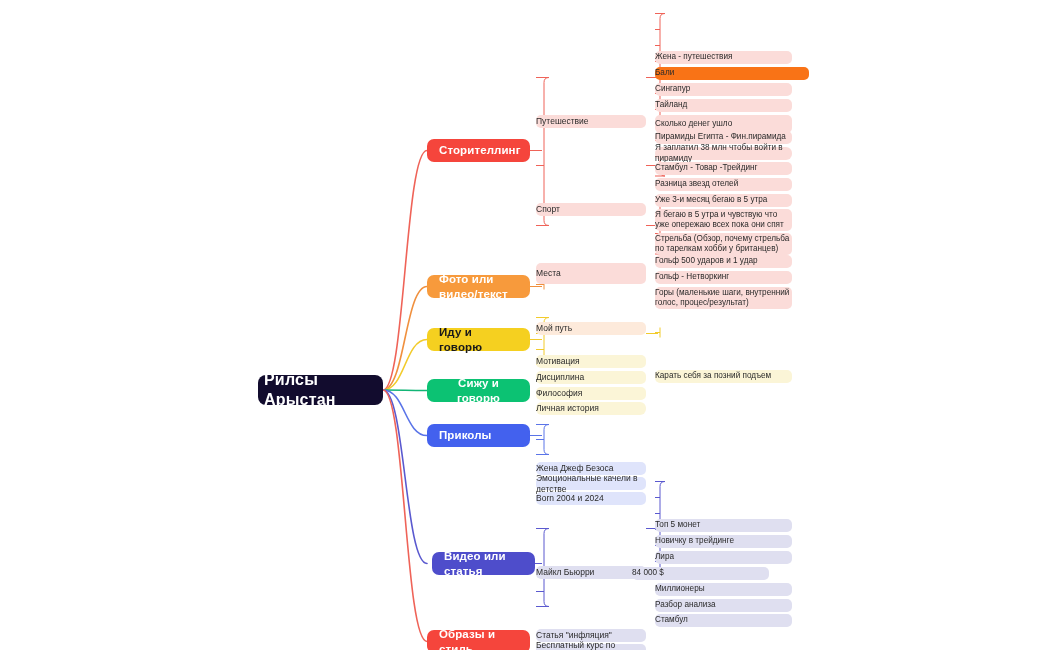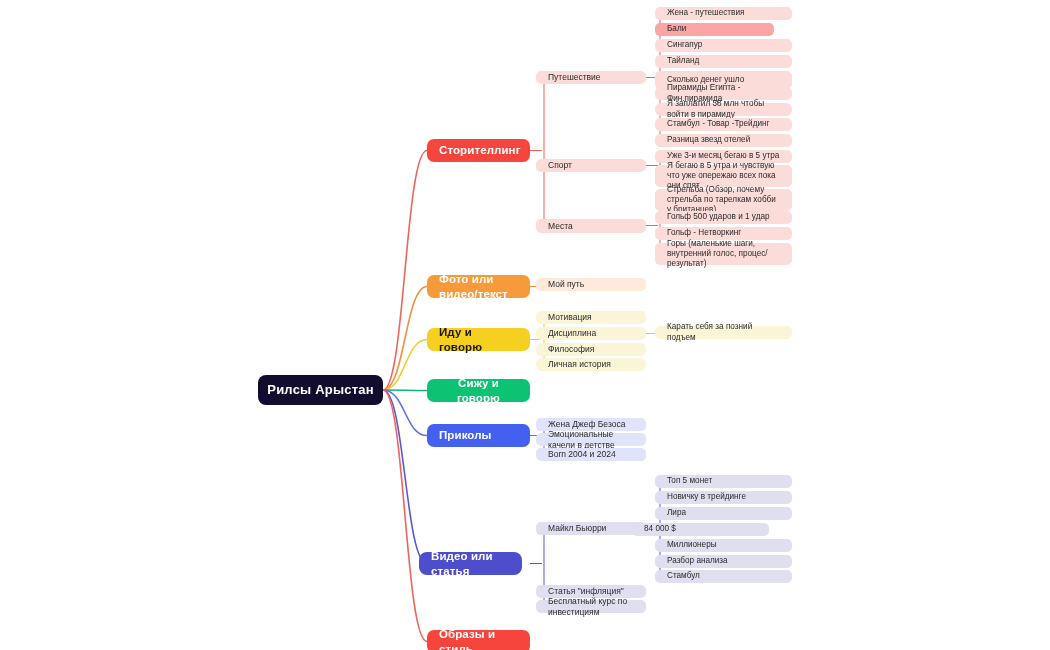--- a/index.html
+++ b/index.html
@@ -27,41 +27,42 @@
     display: flex;
     align-items: center;
     white-space: pre-wrap;
     line-height: 1.25;
   }
   
   .root {
     background: #120c2e;
     color: #ffffff;
     border-radius: 8px;
-    font-size: 13px;
+    font-size: 16px;
     font-weight: bold;
     padding: 0 6px;
     letter-spacing: .2px;
   }
   
   .l1 {
     border-radius: 7px;
     color: #ffffff;
     font-size: 11.5px;
     font-weight: bold;
     padding: 0 12px;
     letter-spacing: .1px;
   }
   .l1.dark { color: #1a1a1a; }
   
   .l2, .l3 {
     border-radius: 5px;
     font-size: 8.5px;
-    padding: 3px 12px;
+    padding: 3px 0;
     color: #2a2a2a;
+    margin-top: 44px;
   }
   .l3 { font-size: 8.2px; }
   .multiline { align-items: center; }
 </style>
 </head>
 <body>
 
 <div id="canvas">
   <svg id="links">
       <path d="M 383 390 C 405 390, 405 150.5, 427 150.5" stroke="#ef6358" fill="none" stroke-width="1.6" stroke-linecap="round"></path>
@@ -126,50 +127,50 @@
       <path d="M 655 529.5 L 660 529.5" stroke="#5a59cf" fill="none" stroke-width="1"></path>
       <path d="M 655 545.5 L 660 545.5" stroke="#5a59cf" fill="none" stroke-width="1"></path>
       <path d="M 655 561.5 L 660 561.5" stroke="#5a59cf" fill="none" stroke-width="1"></path>
       <path d="M 655 576.5 L 665 576.5 Q 660 576.5 660 571.5" stroke="#5a59cf" fill="none" stroke-width="1"></path>
       <path d="M 383 390 C 405 390, 405 641.5, 427 641.5" stroke="#ef6358" fill="none" stroke-width="1.6" stroke-linecap="round"></path>
     </svg>
 <div class="node root" style="left: 258px; top: 375px; width: 125px; min-height: 30px; height: 30px; background: rgb(18, 12, 46); color: rgb(255, 255, 255); justify-content: center;">Рилсы Арыстан</div>
     <div class="node l1" style="left: 427px; top: 139px; width: 103px; min-height: 23px; height: 23px; background: rgb(245, 69, 60);">Сторителлинг</div>
     <div class="node l2" style="left: 536px; top: 71px; width: 110px; min-height: 13px; height: 13px; background: rgb(251, 220, 217);">Путешествие</div>
     <div class="node l3" style="left: 655px; top: 7px; width: 137px; min-height: 13px; height: 13px; background: rgb(251, 220, 217);">Жена - путешествия</div>
-    <div class="node l3" style="left: 655px; top: 23px; width: 119px; min-height: 13px; height: 13px; background: #fca5a5;">Бали</div>
+    <div class="node l3" style="left: 655px; top: 23px; width: 154px; min-height: 13px; height: 13px; background: #f97316;">Бали</div>
     <div class="node l3" style="left: 655px; top: 39px; width: 137px; min-height: 13px; height: 13px; background: rgb(251, 220, 217);">Сингапур</div>
     <div class="node l3" style="left: 655px; top: 55px; width: 137px; min-height: 13px; height: 13px; background: rgb(251, 220, 217);">Тайланд</div>
     <div class="node l3" style="left: 655px; top: 71px; width: 137px; min-height: 13px; height: 18px; background: rgb(251, 220, 217);">Сколько денег ушло</div>
     <div class="node l3" style="left: 655px; top: 87px; width: 137px; min-height: 13px; height: 13px; background: rgb(251, 220, 217);">Пирамиды Египта - Фин.пирамида</div>
     <div class="node l3" style="left: 655px; top: 103px; width: 137px; min-height: 13px; height: 13px; background: rgb(251, 220, 217); border-radius: 6px;">Я заплатил 38 млн чтобы войти в пирамиду</div>
     <div class="node l3" style="left: 655px; top: 118px; width: 137px; min-height: 13px; height: 13px; background: rgb(251, 220, 217);">Стамбул - Товар -Трейдинг</div>
     <div class="node l3" style="left: 655px; top: 134px; width: 137px; min-height: 13px; height: 13px; background: rgb(251, 220, 217);">Разница звезд отелей</div>
     <div class="node l2" style="left: 536px; top: 159px; width: 110px; min-height: 13px; height: 13px; background: rgb(251, 220, 217);">Спорт</div>
     <div class="node l3" style="left: 655px; top: 150px; width: 137px; min-height: 13px; height: 13px; background: rgb(251, 220, 217);">Уже 3-и месяц бегаю в 5 утра</div>
     <div class="node l3 multiline" style="left: 655px; top: 165px; width: 137px; min-height: 22px; height: 22px; background: rgb(251, 220, 217);">Я бегаю в 5 утра и чувствую что уже опережаю всех пока они спят</div>
-    <div class="node l2" style="left: 536px; top: 219px; width: 110px; min-height: 13px; height: 14px; background: rgb(251, 220, 217);">Места</div>
+    <div class="node l2" style="left: 536px; top: 219px; width: 110px; min-height: 13px; height: 21px; background: rgb(251, 220, 217);">Места</div>
     <div class="node l3 multiline" style="left: 655px; top: 189px; width: 137px; min-height: 22px; height: 22px; background: rgb(251, 220, 217);">Стрельба (Обзор, почему стрельба по тарелкам хобби у британцев)</div>
     <div class="node l3" style="left: 655px; top: 211px; width: 137px; min-height: 13px; height: 13px; background: rgb(251, 220, 217);">Гольф 500 ударов и 1 удар</div>
     <div class="node l3" style="left: 655px; top: 227px; width: 137px; min-height: 13px; height: 13px; background: rgb(251, 220, 217);">Гольф - Нетворкинг</div>
     <div class="node l3 multiline" style="left: 655px; top: 243px; width: 137px; min-height: 22px; height: 22px; background: rgb(251, 220, 217);">Горы (маленькие шаги, внутренний голос, процес/результат)</div>
     <div class="node l1" style="left: 427px; top: 275px; width: 103px; min-height: 23px; height: 23px; background: rgb(247, 154, 60);">Фото или видео/текст</div>
     <div class="node l2" style="left: 536px; top: 278px; width: 110px; min-height: 13px; height: 13px; background: rgb(253, 234, 219);">Мой путь</div>
     <div class="node l1 dark" style="left: 427px; top: 328px; width: 103px; min-height: 23px; height: 23px; background: rgb(245, 208, 32);">Иду и говорю</div>
     <div class="node l2" style="left: 536px; top: 311px; width: 110px; min-height: 13px; height: 13px; background: rgb(251, 245, 215);">Мотивация</div>
     <div class="node l2" style="left: 536px; top: 327px; width: 110px; min-height: 13px; height: 13px; background: rgb(251, 245, 215);">Дисциплина</div>
     <div class="node l3" style="left: 655px; top: 326px; width: 137px; min-height: 13px; height: 13px; background: rgb(251, 245, 215);">Карать себя за позний подъем</div>
     <div class="node l2" style="left: 536px; top: 343px; width: 110px; min-height: 13px; height: 13px; background: rgb(251, 245, 215);">Философия</div>
     <div class="node l2" style="left: 536px; top: 358px; width: 110px; min-height: 13px; height: 13px; background: rgb(251, 245, 215); border-radius: 6px;">Личная история</div>
     <div class="node l1" style="left: 427px; top: 379px; width: 103px; min-height: 23px; height: 23px; background: rgb(12, 194, 115); text-align: center;">Сижу и говорю</div>
     <div class="node l1" style="left: 427px; top: 424px; width: 103px; min-height: 23px; height: 23px; background: rgb(67, 97, 238);">Приколы</div>
     <div class="node l2" style="left: 536px; top: 418px; width: 110px; min-height: 13px; height: 13px; background: rgb(223, 228, 251);">Жена Джеф Безоса</div>
     <div class="node l2" style="left: 536px; top: 433px; width: 110px; min-height: 13px; height: 13px; background: rgb(223, 228, 251);">Эмоциональные качели в детстве</div>
     <div class="node l2" style="left: 536px; top: 448px; width: 110px; min-height: 13px; height: 13px; background: rgb(223, 228, 251);">Born 2004 и 2024</div>
-    <div class="node l1" style="left: 419px; top: 552px; width: 103px; min-height: 23px; height: 23px; background: rgb(78, 77, 203); border-radius: 8px;">Видео или статья</div>
+    <div class="node l1" style="left: 432px; top: 552px; width: 103px; min-height: 23px; height: 23px; background: rgb(78, 77, 203);">Видео или статья</div>
     <div class="node l2" style="left: 536px; top: 522px; width: 110px; min-height: 13px; height: 13px; background: rgb(223, 223, 240);">Майкл Бьюрри</div>
     <div class="node l3" style="left: 655px; top: 475px; width: 137px; min-height: 13px; height: 13px; background: rgb(223, 223, 240);">Топ 5 монет</div>
     <div class="node l3" style="left: 655px; top: 491px; width: 137px; min-height: 13px; height: 13px; background: rgb(223, 223, 240);">Новичку в трейдинге</div>
     <div class="node l3" style="left: 655px; top: 507px; width: 137px; min-height: 13px; height: 13px; background: rgb(223, 223, 240);">Лира</div>
     <div class="node l3" style="left: 632px; top: 523px; width: 137px; min-height: 13px; height: 13px; background: rgb(223, 223, 240);">84 000 $</div>
     <div class="node l3" style="left: 655px; top: 539px; width: 137px; min-height: 13px; height: 13px; background: rgb(223, 223, 240);">Миллионеры</div>
     <div class="node l3" style="left: 655px; top: 555px; width: 137px; min-height: 13px; height: 13px; background: rgb(223, 223, 240);">Разбор анализа</div>
     <div class="node l3" style="left: 655px; top: 570px; width: 137px; min-height: 13px; height: 13px; background: rgb(223, 223, 240);">Стамбул</div>
     <div class="node l2" style="left: 536px; top: 585px; width: 110px; min-height: 13px; height: 13px; background: rgb(223, 223, 240);">Статья "инфляция"</div>
     <div class="node l2" style="left: 536px; top: 600px; width: 110px; min-height: 13px; height: 13px; background: rgb(223, 223, 240);">Бесплатный курс по инвестициям</div>

